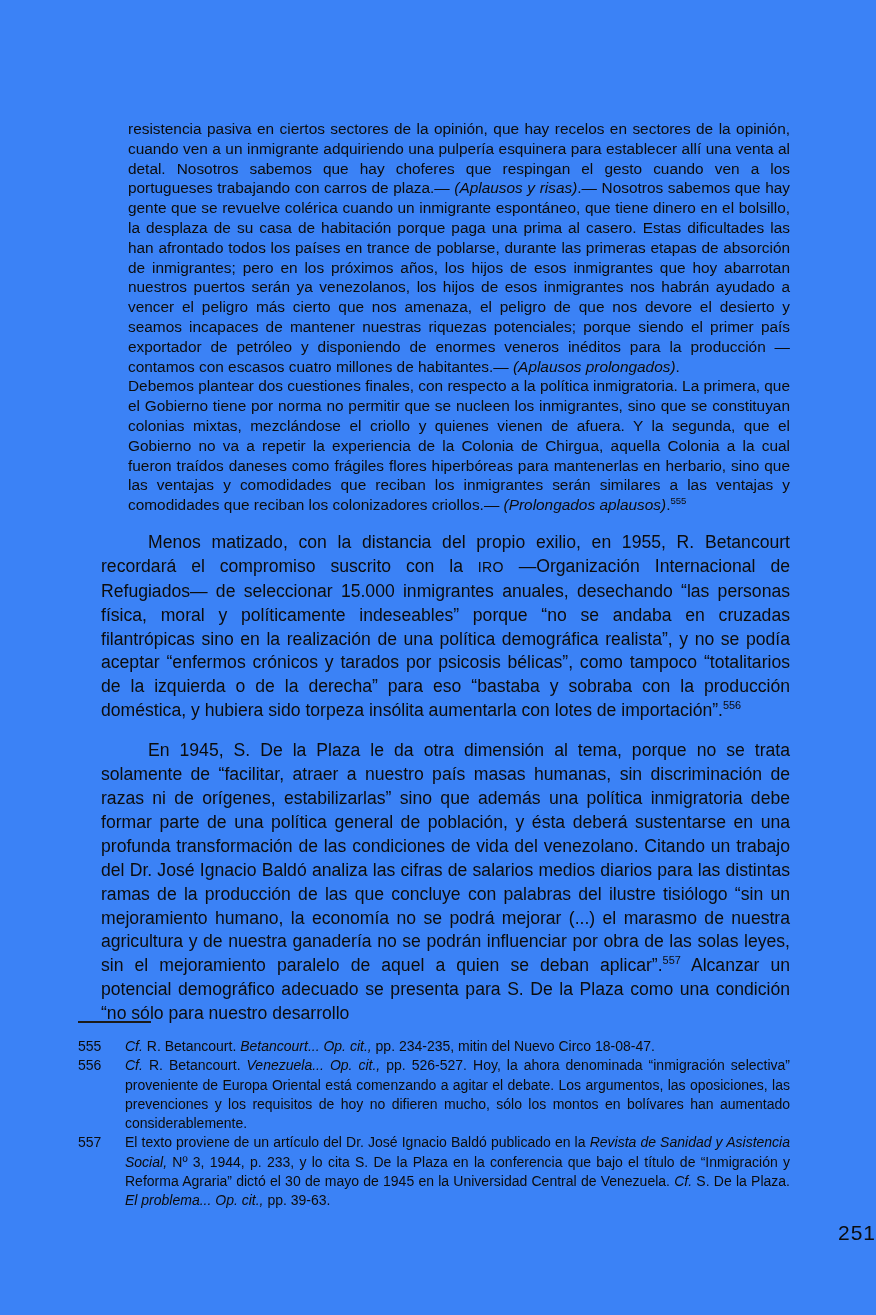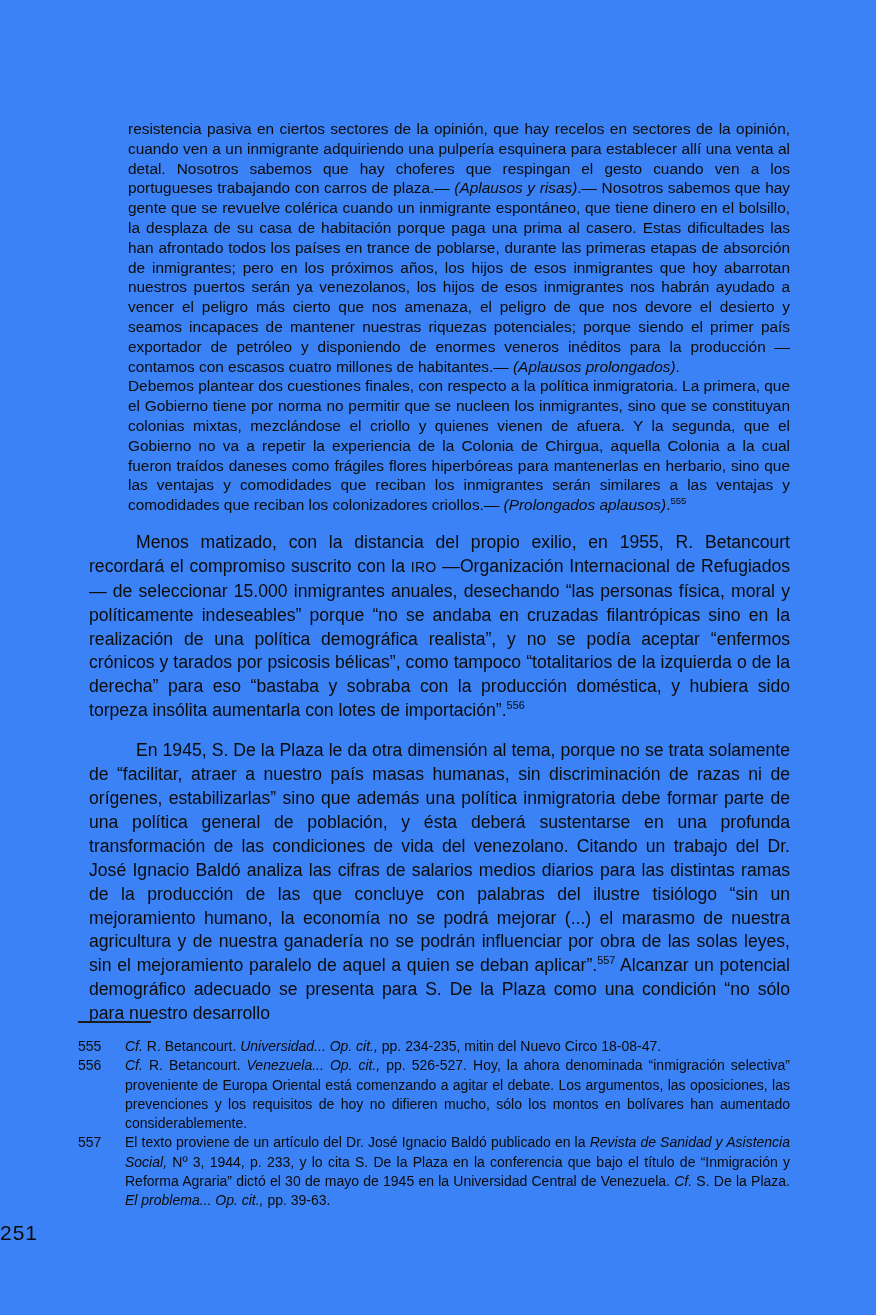--- a/index.html
+++ b/index.html
@@ -22,21 +22,21 @@
     line-height: 19.8px;
     text-align: justify;
   }
   .quote p { margin: 0; }
   
   .bodytext {
     font-size: 17.6px;
     line-height: 23.9px;
     text-align: justify;
   }
-  .bodytext p { margin: 16px 0 0 4px; text-indent: 47px; }
+  .bodytext p { margin: 16px 0 0 16px; text-indent: 47px; }
   
   .footnotes {
     position: absolute;
     left: 78px;
     right: 86px;
     top: 1021px;
     font-size: 14px;
     line-height: 19.3px;
   }
   .fnrule {
@@ -46,21 +46,21 @@
     margin-bottom: 14px;
   }
   .fn { display: flex; }
   .fnnum { flex: 0 0 47px; }
   .fntext { flex: 1; text-align: justify; }
   .pagenum {
     position: absolute;
     top: 1221px;
     left: 0;
     width: 876px;
-    text-align: left;
+    text-align: right;
     font-size: 21px;
     letter-spacing: 1px;
   }
   sup { font-size: 0.62em; vertical-align: super; line-height: 0; }
   .it { font-style: italic; }
   .sc { font-size: 0.8em; letter-spacing: 0.3px; }
 </style>
 </head>
 <body>
 
@@ -73,21 +73,21 @@
 
   <section class="bodytext">
     <p><span>Menos matizado, con la distancia del propio exilio, en 1955, R. Betancourt recordará el compromiso suscrito con la </span><span class="sc">IRO</span><span> —Organización Internacional de Refugiados— de seleccionar 15.000 inmigrantes anuales, desechando “las personas física, moral y políticamente indeseables” porque “no se andaba en cruzadas filantrópicas sino en la realización de una política demográfica realista”, y no se podía aceptar “enfermos crónicos y tarados por psicosis bélicas”, como tampoco “totalitarios de la izquierda o de la derecha” para eso “bastaba y sobraba con la producción doméstica, y hubiera sido torpeza insólita aumentarla con lotes de importación”.</span><sup>556</sup></p>
     <p><span>En 1945, S. De la Plaza le da otra dimensión al tema, porque no se trata solamente de “facilitar, atraer a nuestro país masas humanas, sin discriminación de razas ni de orígenes, estabilizarlas” sino que además una política inmigratoria debe formar parte de una política general de población, y ésta deberá sustentarse en una profunda transformación de las condiciones de vida del venezolano. Citando un trabajo del Dr. José Ignacio Baldó analiza las cifras de salarios medios diarios para las distintas ramas de la producción de las que concluye con palabras del ilustre tisiólogo “sin un mejoramiento humano, la economía no se podrá mejorar (...) el marasmo de nuestra agricultura y de nuestra ganadería no se podrán influenciar por obra de las solas leyes, sin el mejoramiento paralelo de aquel a quien se deban aplicar”.</span><sup>557</sup><span> Alcanzar un potencial demográfico adecuado se presenta para S. De la Plaza como una condición “no sólo para nuestro desarrollo</span></p>
   </section>
 
   <section class="footnotes">
     <div class="fnrule"></div>
     <div class="fn">
       <span class="fnnum">555</span>
-      <span class="fntext"><span class="it">Cf.</span><span> R. Betancourt. </span><span class="it">Universidad... Op. cit.,</span><span> pp. 234-235, mitin del Nuevo Circo 18-08-47.</span></span>
+      <span class="fntext"><span class="it">Cf.</span><span> R. Betancourt. </span><span class="it">Betancourt... Op. cit.,</span><span> pp. 234-235, mitin del Nuevo Circo 18-08-47.</span></span>
     </div>
     <div class="fn">
       <span class="fnnum">556</span>
       <span class="fntext"><span class="it">Cf.</span><span> R. Betancourt. </span><span class="it">Venezuela... Op. cit.,</span><span> pp. 526-527. Hoy, la ahora denominada “inmigración selectiva” proveniente de Europa Oriental está comenzando a agitar el debate. Los argumentos, las oposiciones, las prevenciones y los requisitos de hoy no difieren mucho, sólo los montos en bolívares han aumentado considerablemente.</span></span>
     </div>
     <div class="fn">
       <span class="fnnum">557</span>
       <span class="fntext"><span>El texto proviene de un artículo del Dr. José Ignacio Baldó publicado en la </span><span class="it">Revista de Sanidad y Asistencia Social,</span><span> Nº 3, 1944, p. 233, y lo cita S. De la Plaza en la conferencia que bajo el título de “Inmigración y Reforma Agraria” dictó el 30 de mayo de 1945 en la Universidad Central de Venezuela. </span><span class="it">Cf.</span><span> S. De la Plaza. </span><span class="it">El problema... Op. cit.,</span><span> pp. 39-63.</span></span>
     </div>
   </section>

